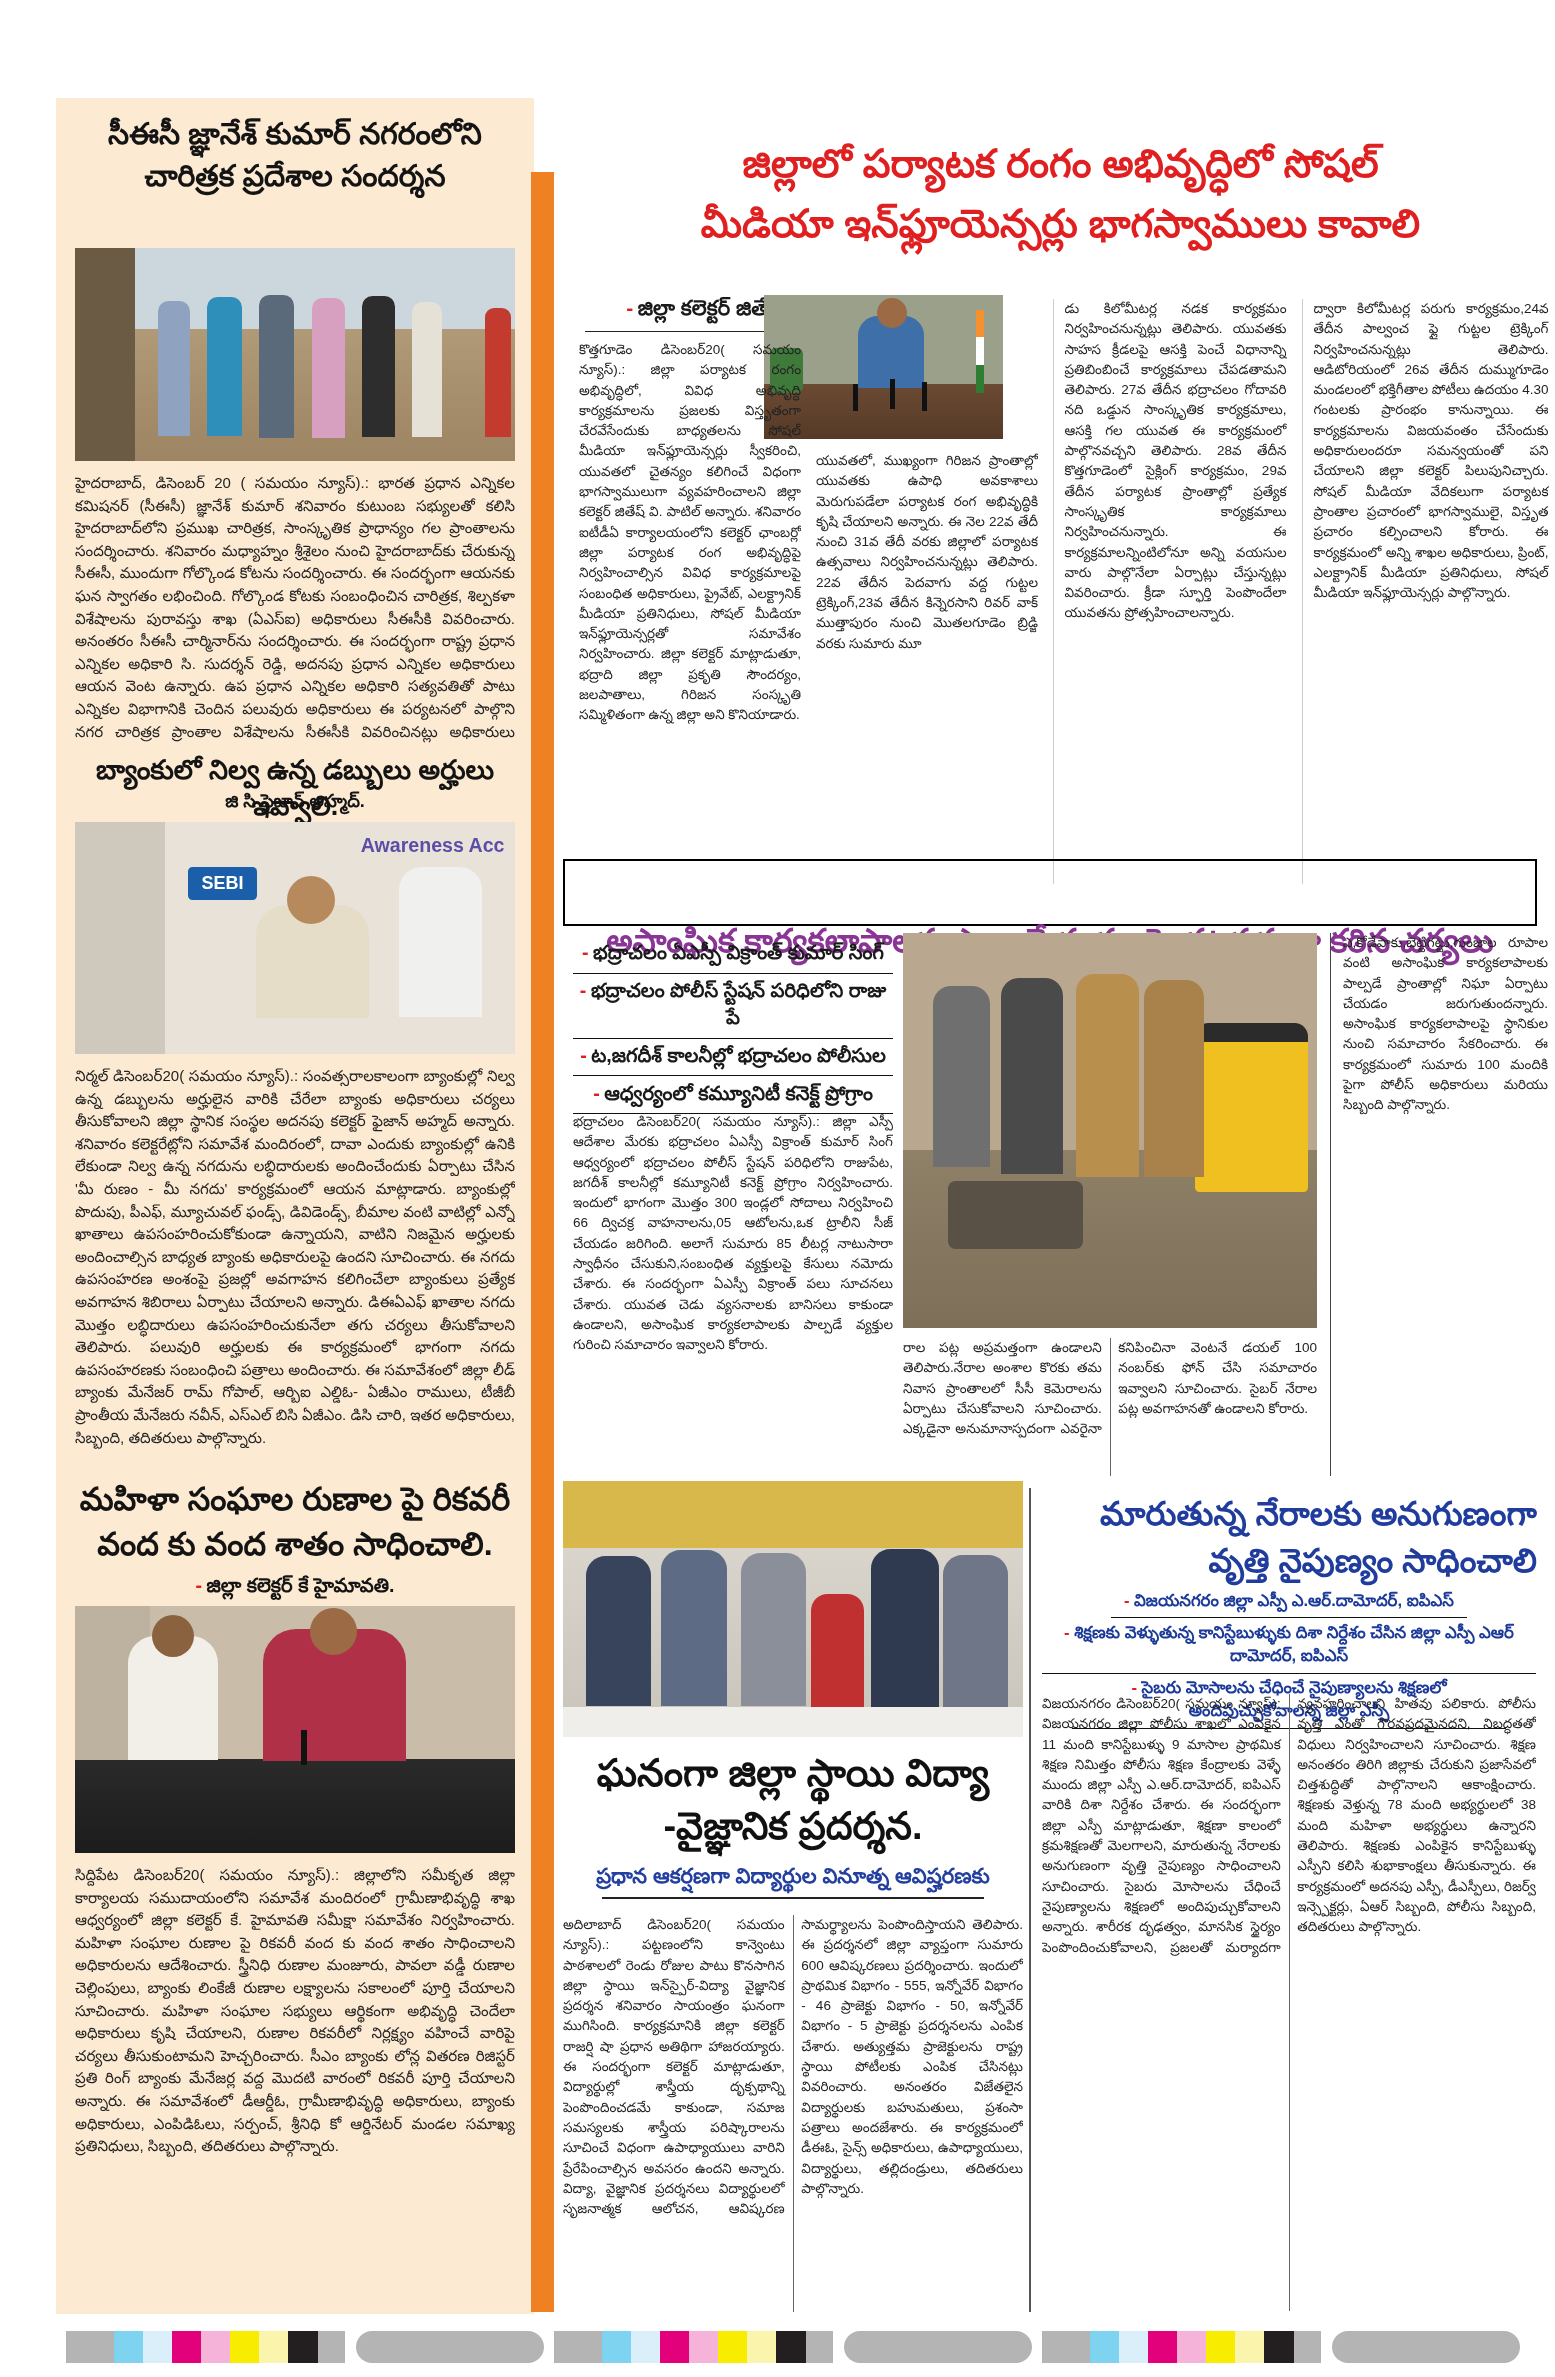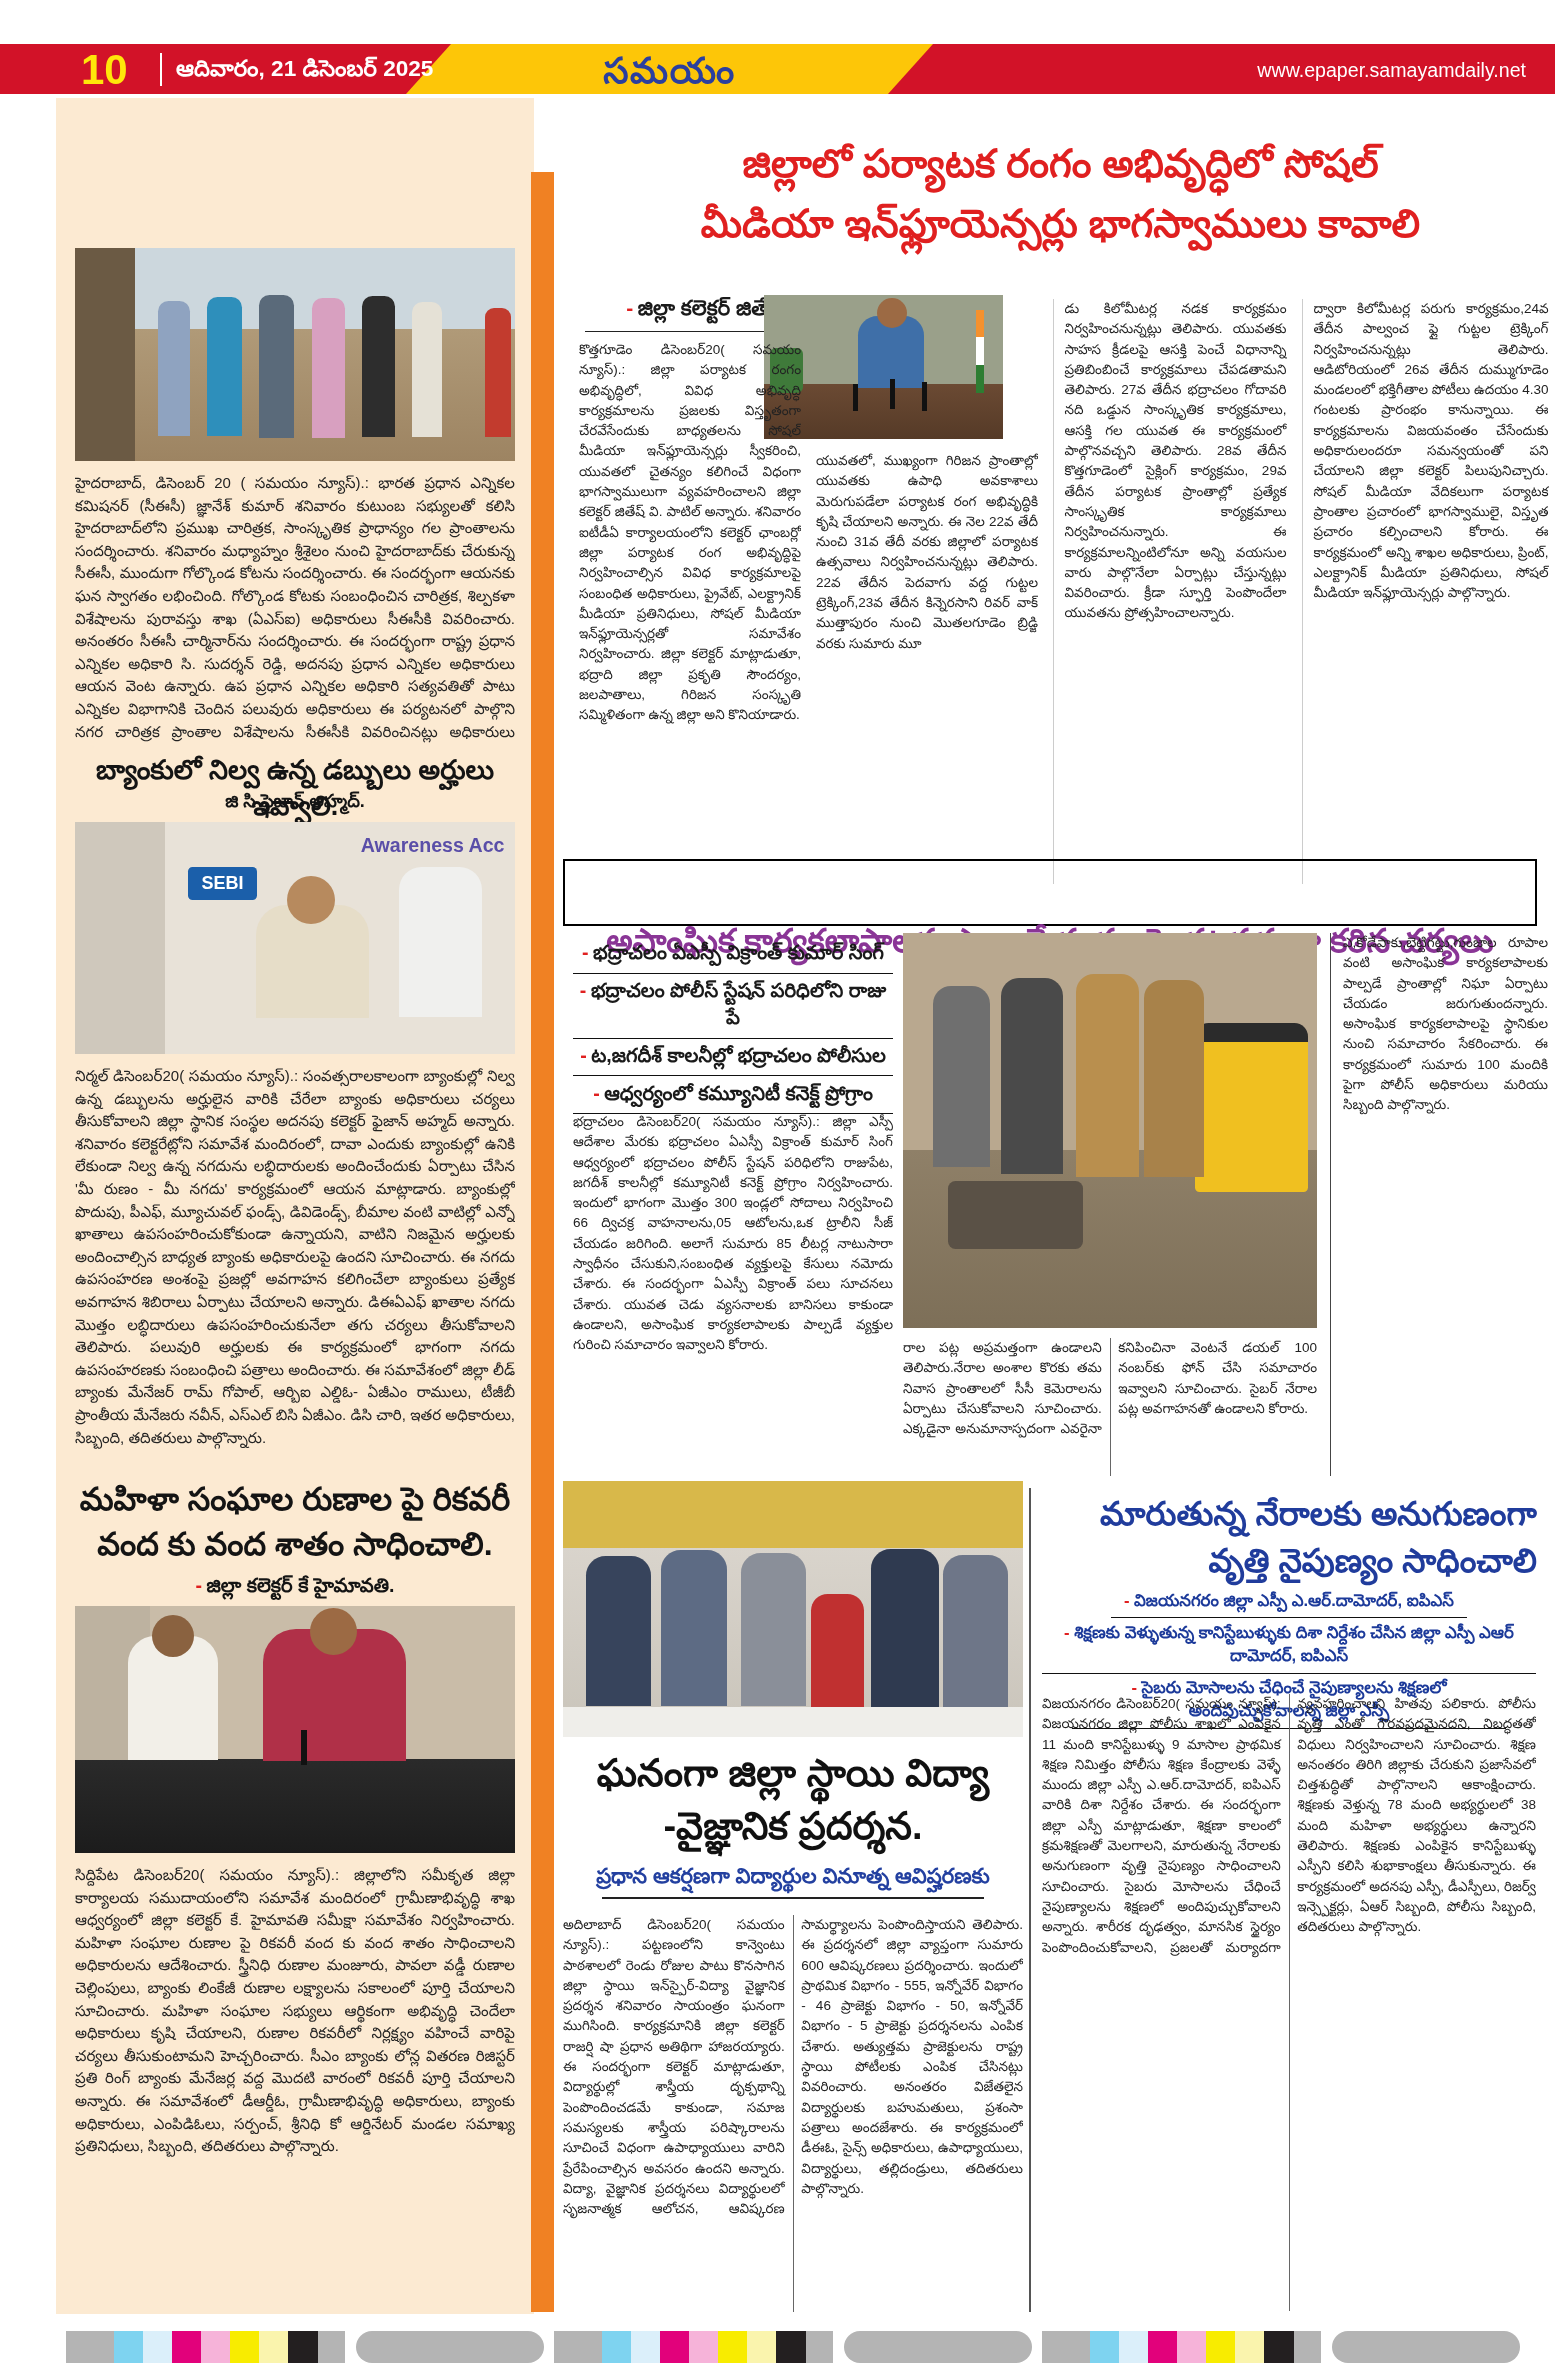--- a/index.html
+++ b/index.html
@@ -63,32 +63,28 @@
   .cbar-patch{height:32px;flex:0 0 auto;}
   .cbar-long{height:32px;flex:0 0 auto;border-radius:16px;margin:0 10.5px;}
 
   .banner-txt{font-weight:bold;}
 </style>
 </head>
 <body>
 
 <div id="page">
 
-  <div class="abs hdr">
-    <div class="abs hdr-yellow"></div>
-    <div class="abs hdr-num">10</div>
-    <div class="abs hdr-sep"></div>
-    <div class="abs hdr-date">ఆదివారం, 21 డిసెంబర్ 2025</div>
-    <div class="abs hdr-mast">సమయం</div>
-    <div class="abs hdr-site">www.epaper.samayamdaily.net</div>
-  </div>
 
   <div class="abs leftcol"></div>
   <div class="abs orangebar"></div>
 
+  <div class="abs lhead" style="left:71px;top:113px;width:448px;font-size:30px;line-height:42px;">
+    <div>సీఈసీ జ్ఞానేశ్ కుమార్ నగరంలోని</div>
+    <div>చారిత్రక ప్రదేశాల సందర్శన</div>
+  </div>
   <div class="photo" style="left:75px;top:248px;width:440px;height:213px;background:linear-gradient(#ccd7dd 0%,#ccd7dd 38%,#b09a78 38%,#9d8462 100%);">
     <div class="fig" style="left:0;top:0;width:60px;height:100%;background:#6b5a44;"></div>
     <div class="fig" style="left:83px;top:53px;width:32px;height:135px;border-radius:10.5px 10.5px 0 0;background:#8fa3c0;"></div>
     <div class="fig" style="left:132px;top:49px;width:35px;height:139px;border-radius:10.5px 10.5px 0 0;background:#2e8fbb;"></div>
     <div class="fig" style="left:184px;top:47px;width:35px;height:143px;border-radius:10.5px 10.5px 0 0;background:#5a6a7a;"></div>
     <div class="fig" style="left:237px;top:50px;width:33px;height:140px;border-radius:10.5px 10.5px 0 0;background:#d8a0c0;"></div>
     <div class="fig" style="left:287px;top:48px;width:33px;height:141px;border-radius:10.5px 10.5px 0 0;background:#2d2d2d;"></div>
     <div class="fig" style="left:337px;top:54px;width:30px;height:135px;border-radius:10.5px 10.5px 0 0;background:#e5e1d6;"></div>
     <div class="fig" style="left:410px;top:60px;width:25.6px;height:129px;border-radius:9px 9px 0 0;background:#c23b2e;"></div>
   </div>

